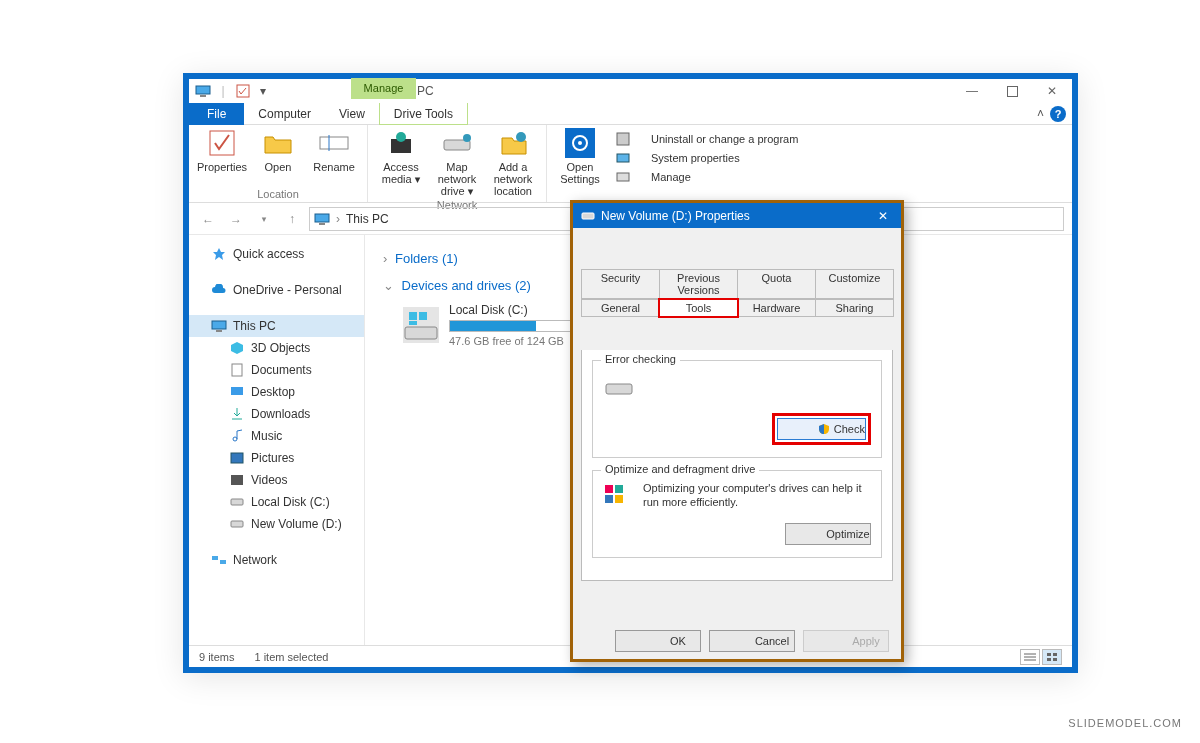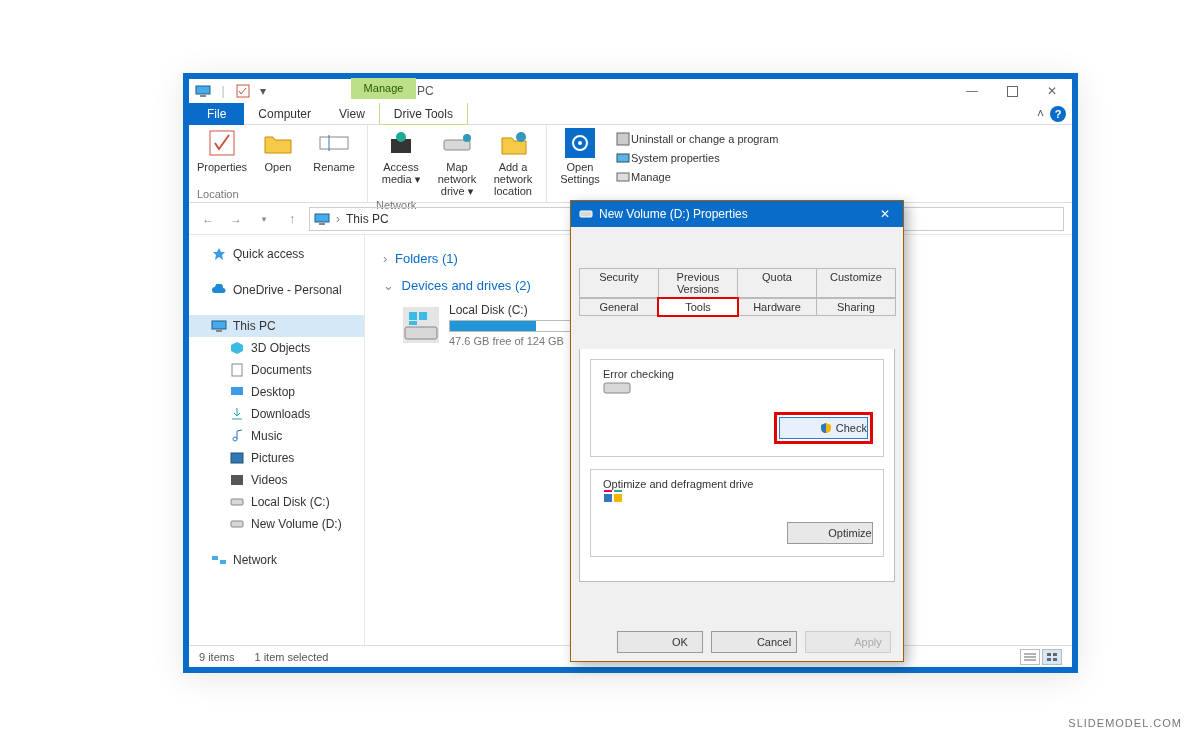--- a/index.html
+++ b/index.html
@@ -48,23 +48,23 @@
   .help-icon {
     width:16px;height:16px;border-radius:50%;background:#0a6cc9;color:#fff;
     display:flex;align-items:center;justify-content:center;font-size:11px;font-weight:bold;margin-right:6px;
   }
   
   .ribbon { height:78px; background:#fff; border-bottom:1px solid #ddd; display:flex;}
   .ribbon-group { border-right:1px solid #e5e5e5; padding:2px 8px 0 8px; display:flex; flex-direction:column;}
   .ribbon-btns { display:flex; gap:6px; flex:1;}
   .ribbon-btn { display:flex; flex-direction:column; align-items:center; width:50px; font-size:11px; text-align:center; line-height:12px;}
   .ribbon-btn .icn { width:32px; height:32px; margin-bottom:2px; display:flex;align-items:center;justify-content:center;}
-  .ribbon-group-label {font-size:11px;color:#777;text-align:left;padding:2px 0;}
+  .ribbon-group-label {font-size:11px;color:#777;text-align:center;padding:2px 0;}
   .ribbon-links { display:flex; flex-direction:column; gap:3px; font-size:11px; padding-left:4px; padding-top:4px;}
-  .ribbon-link { display:flex; align-items:center; gap:0;}
+  .ribbon-link { display:flex; align-items:center; gap:20px;}
   .ribbon-link .sm-icn{width:16px;height:16px;display:flex;align-items:center;justify-content:center;}
   
   .navbar {
     height:32px; display:flex; align-items:center; gap:6px;
     padding:0 8px; border-bottom:1px solid #e8e8e8;
   }
   .nav-arrow { width:22px; height:22px; display:flex;align-items:center;justify-content:center; color:#888;}
   .breadcrumb-box { flex:1; border:1px solid #ccc; height:24px; display:flex; align-items:center; padding:0 4px; gap:6px;}
   .search-box { width:220px; border:1px solid #ccc; height:24px; padding:0 6px; color:#888; display:flex;align-items:center;}
   
@@ -86,37 +86,37 @@
   .drive-sub { font-size:11px; color:#777;}
   
   .statusbar { height:22px; border-top:1px solid #ddd; display:flex; align-items:center; padding:0 10px; font-size:11px; color:#555; gap:20px;}
   .statusbar .view-toggle { margin-left:auto; display:flex; gap:2px;}
   .vt-btn { width:20px;height:16px;border:1px solid #bbb;display:flex;align-items:center;justify-content:center;}
 
   
   .dialog {
     position:absolute; left:570px; top:200px;
     width:334px; height:462px; background:#f0f0f0;
-    border:1px solid #a16207; box-shadow:4px 4px 12px rgba(0,0,0,0.3);
+    border:3px solid #a16207; box-shadow:4px 4px 12px rgba(0,0,0,0.3);
     display:flex; flex-direction:column;gap:33px;
   }
   .dlg-title { background:#0a6cc9; color:#fff; height:26px; display:flex; align-items:center; padding:0 8px; font-size:12px;}
   .dlg-close { margin-left:auto; width:20px; text-align:center;}
   .dlg-tabs-area { background:#f0f0f0; padding:8px 8px 0 8px;}
   .tab-row { display:flex; }
   .tab {
     flex:1; text-align:center; font-size:11px; padding:2px 0;
     border:1px solid #bbb; background:#f0f0f0; border-bottom:1px solid #bbb;
     margin-right:-1px; position:relative;
   }
   .tab.active { background:#fff; border-bottom:1px solid #fff; z-index:2;}
   .tab.highlighted { outline:2px solid #e40000; outline-offset:-1px; z-index:3;}
   .dlg-body { flex:1; margin:0 8px 8px 8px; background:#fff; border:1px solid #bbb; border-top:none; padding:10px;}
   .fieldset { border:1px solid #ccc; padding:10px 10px 12px 10px; margin-bottom:12px; position:relative;}
-  .fieldset-title { position:absolute; top:-8px; left:8px; background:#fff; padding:0 4px; font-size:11px; color:#333;margin-top:16px;}
+  .fieldset-title { position:absolute; top:-8px; left:8px; background:#fff; padding:0 4px; font-size:11px; color:#333;}
   .fs-row { display:flex; gap:10px; font-size:11px; line-height:14px;}
   .fs-icon { width:32px; height:32px; display:flex;align-items:center;justify-content:center;}
   .fs-btn-row { display:flex; justify-content:flex-end; margin-top:10px;}
   .dlg-btn {
     min-width:86px; height:22px; font-size:11px;
     background:#e8e8e8; border:1px solid #999;
     display:flex; align-items:center; justify-content:center; gap:4px;padding-left:40px;
   }
   .dlg-btn.highlighted {
     border:1px solid #2b7cd3; background:#e8f0fb;
@@ -521,20 +521,21 @@
       <span class="fieldset-title">Optimize and defragment drive</span>
       <div class="fs-row">
         <div class="fs-icon">
           <svg width="30" height="28">
               <rect x="2" y="2" width="8" height="8" fill="#e05"></rect>
               <rect x="12" y="2" width="8" height="8" fill="#2a9"></rect>
               <rect x="2" y="12" width="8" height="8" fill="#37b"></rect>
               <rect x="12" y="12" width="8" height="8" fill="#f7b500"></rect>
             </svg>
         </div>
+        <div>Optimizing your computer's drives can help it run more efficiently.</div>
       </div>
       <div class="fs-btn-row">
         <div class="dlg-btn">
           <span>Optimize</span>
         </div>
       </div>
     </div>
   </div>
   <div class="dlg-btnbar">
     <div class="dlg-btn">

